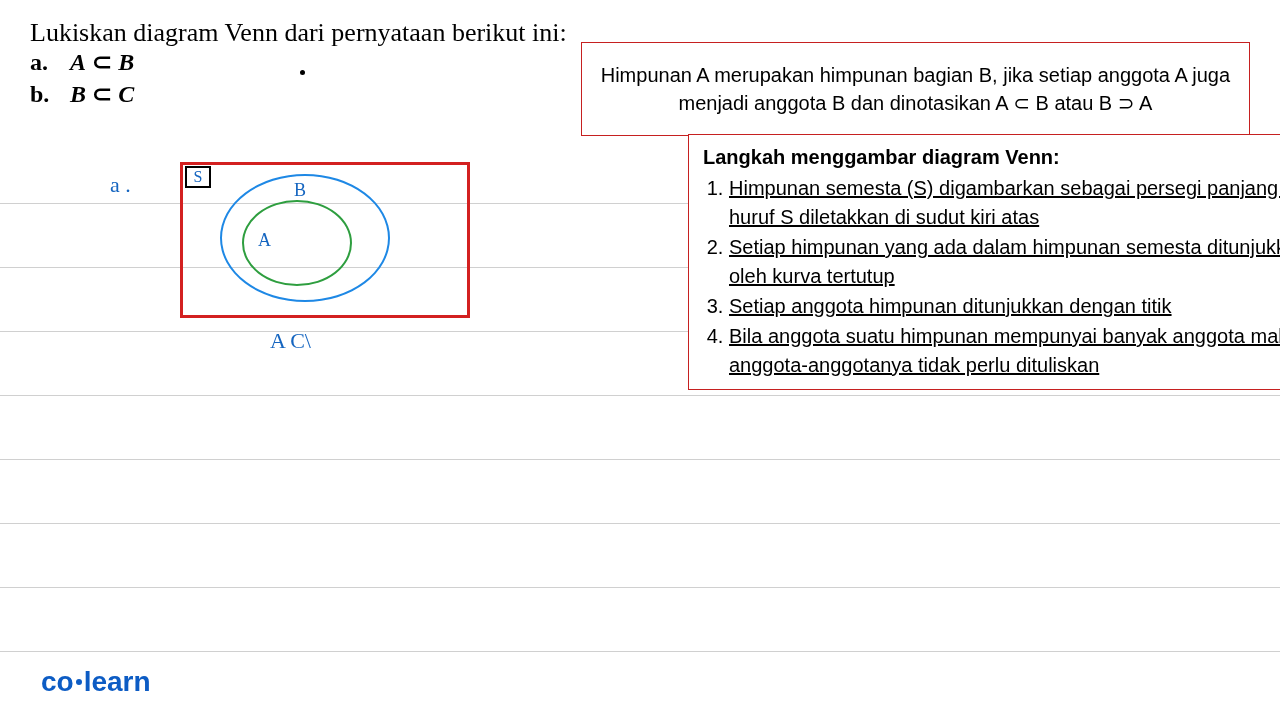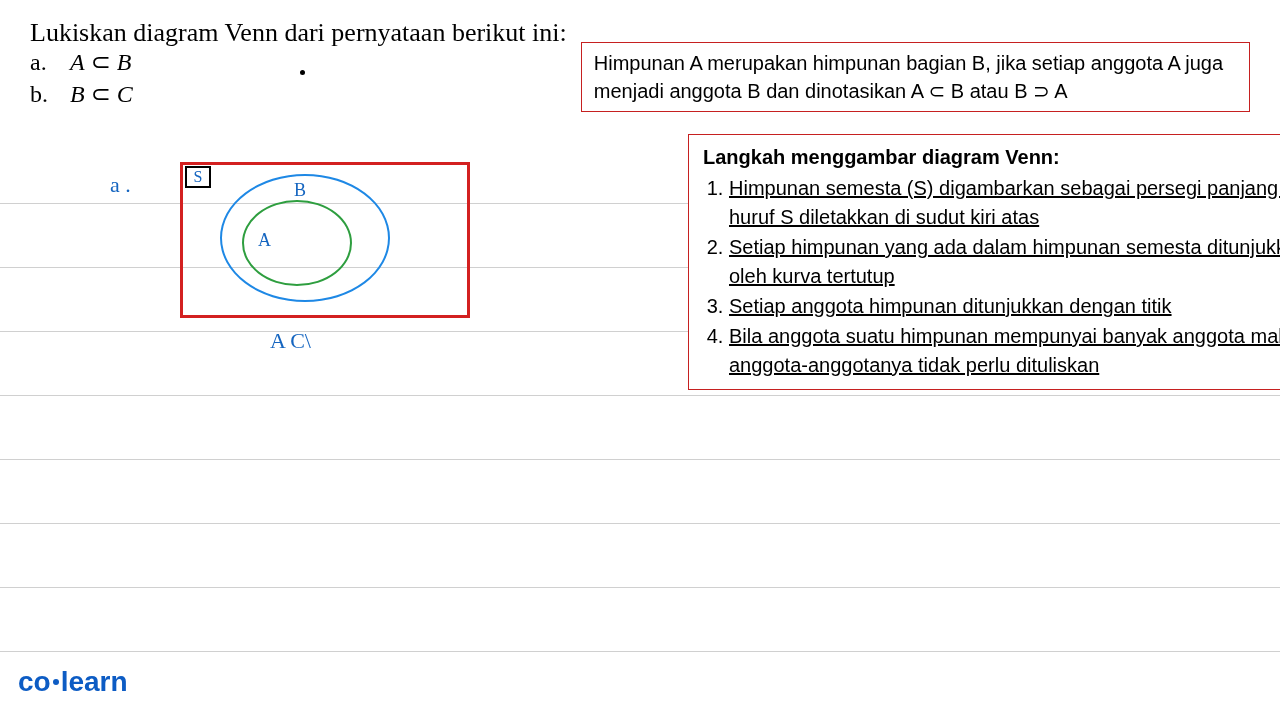--- a/index.html
+++ b/index.html
@@ -24,39 +24,41 @@
     align-items: flex-start;
   }
   .problems-left {
     width: 560px;
     font-family: 'Times New Roman', serif;
     font-size: 24px;
     display: flex;
   }
   .col-ab {
     width: 350px;
+    font-weight: bold;
   }
   .col-c {
     width: 210px;
   }
   .prob-item {
     margin-bottom: 4px;
   }
   .prob-label {
     display: inline-block;
     width: 34px;
   }
   .math-italic { font-style: italic; }
   .info-box-1 {
     border: 1.5px solid #c62020;
-    padding: 6px 12px;
+    padding: 18px 12px;
     font-size: 20px;
     line-height: 1.4;
     width: 680px;
     margin-top: -6px;
+    text-align: center;
   }
   .diagram-area {
     position: absolute;
     top: 160px;
     left: 30px;
     width: 640px;
     height: 250px;
   }
   .diag-label-a {
     position: absolute;
@@ -161,21 +163,21 @@
     height: 64px;
     border-bottom: 1px solid #d0d0d0;
   }
   .footer {
     position: absolute;
     bottom: 22px;
     left: 0;
     width: 1280px;
     display: flex;
     align-items: center;
-    padding: 0 18px;
+    padding: 0 41px;
   }
   .logo {
     font-size: 28px;
     font-weight: bold;
     color: #0d5cc4;
   }
   .logo .dot {
     display: inline-block;
     width: 6px;
     height: 6px;

